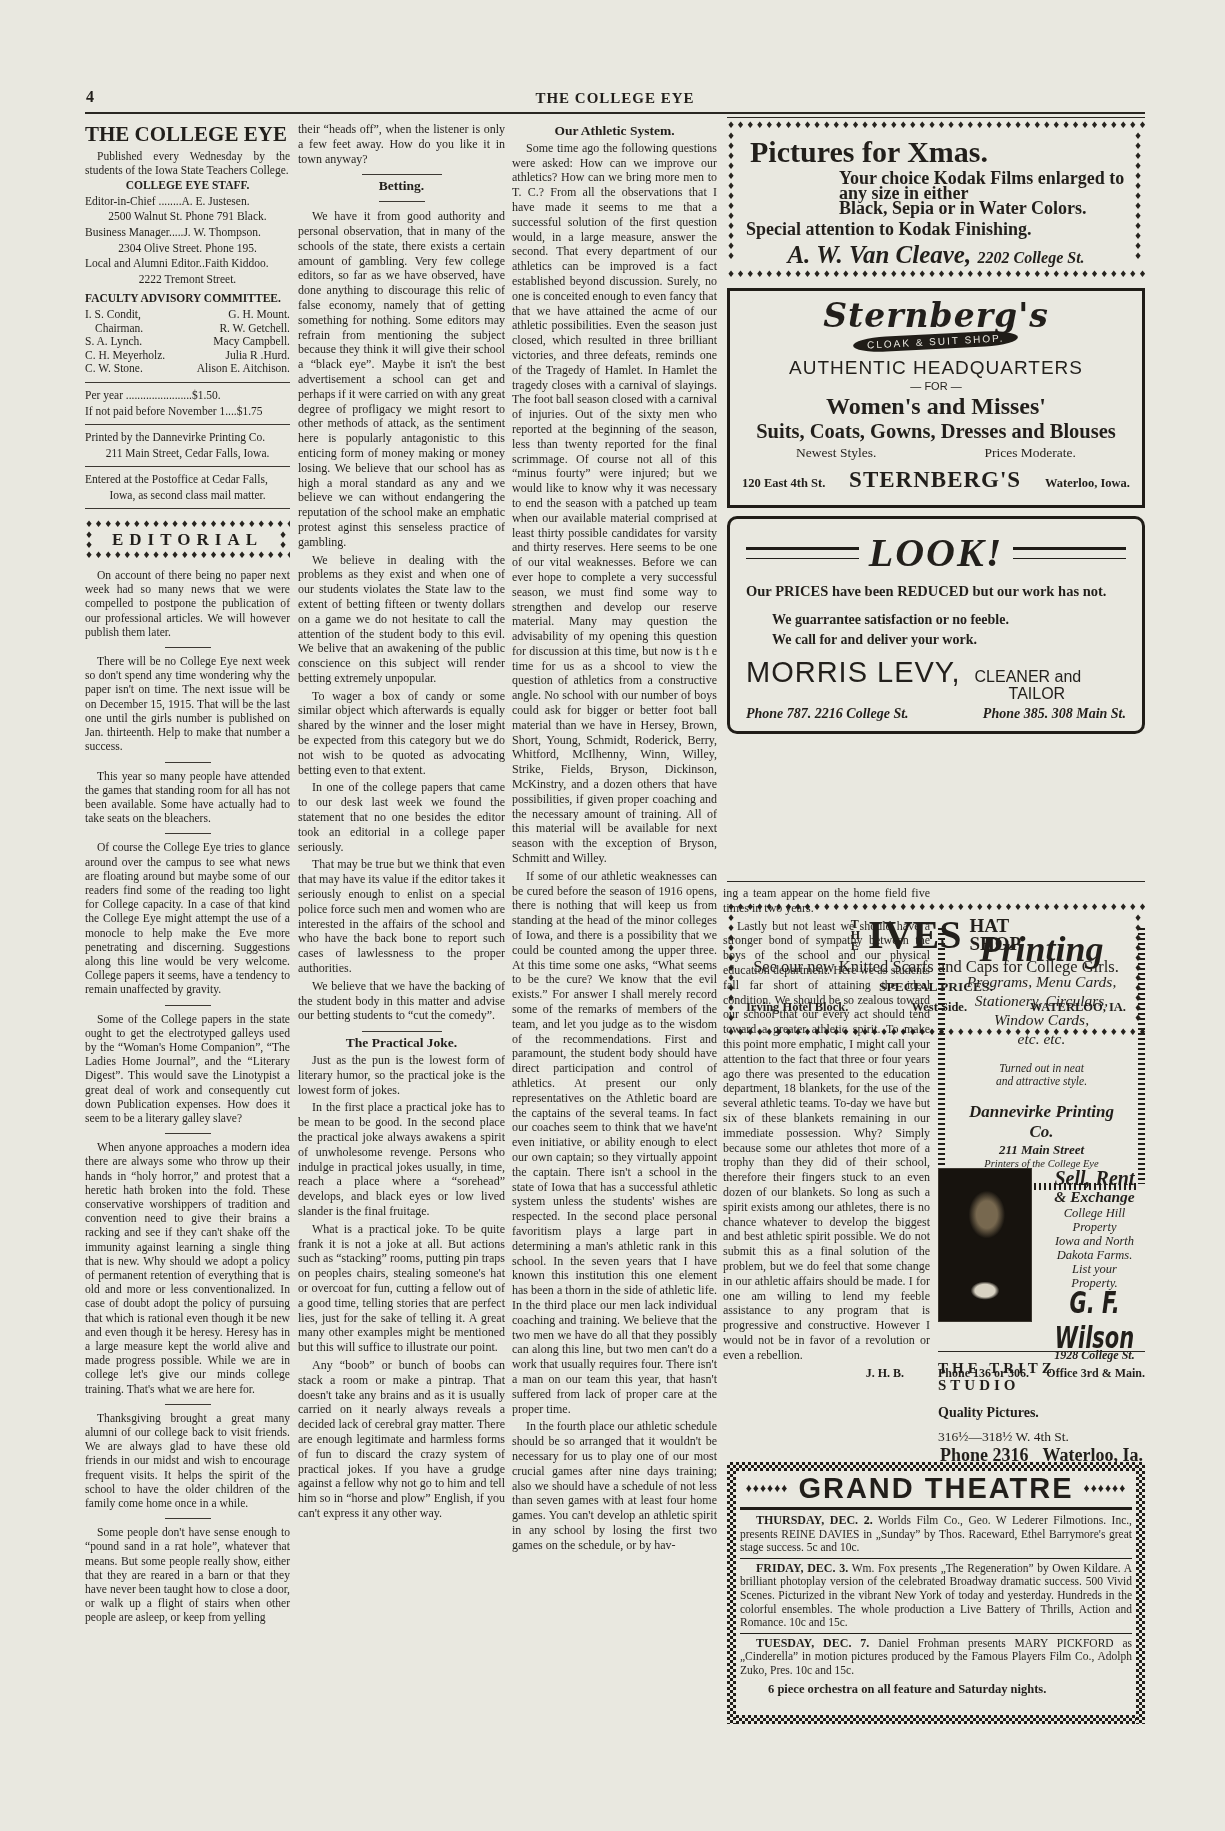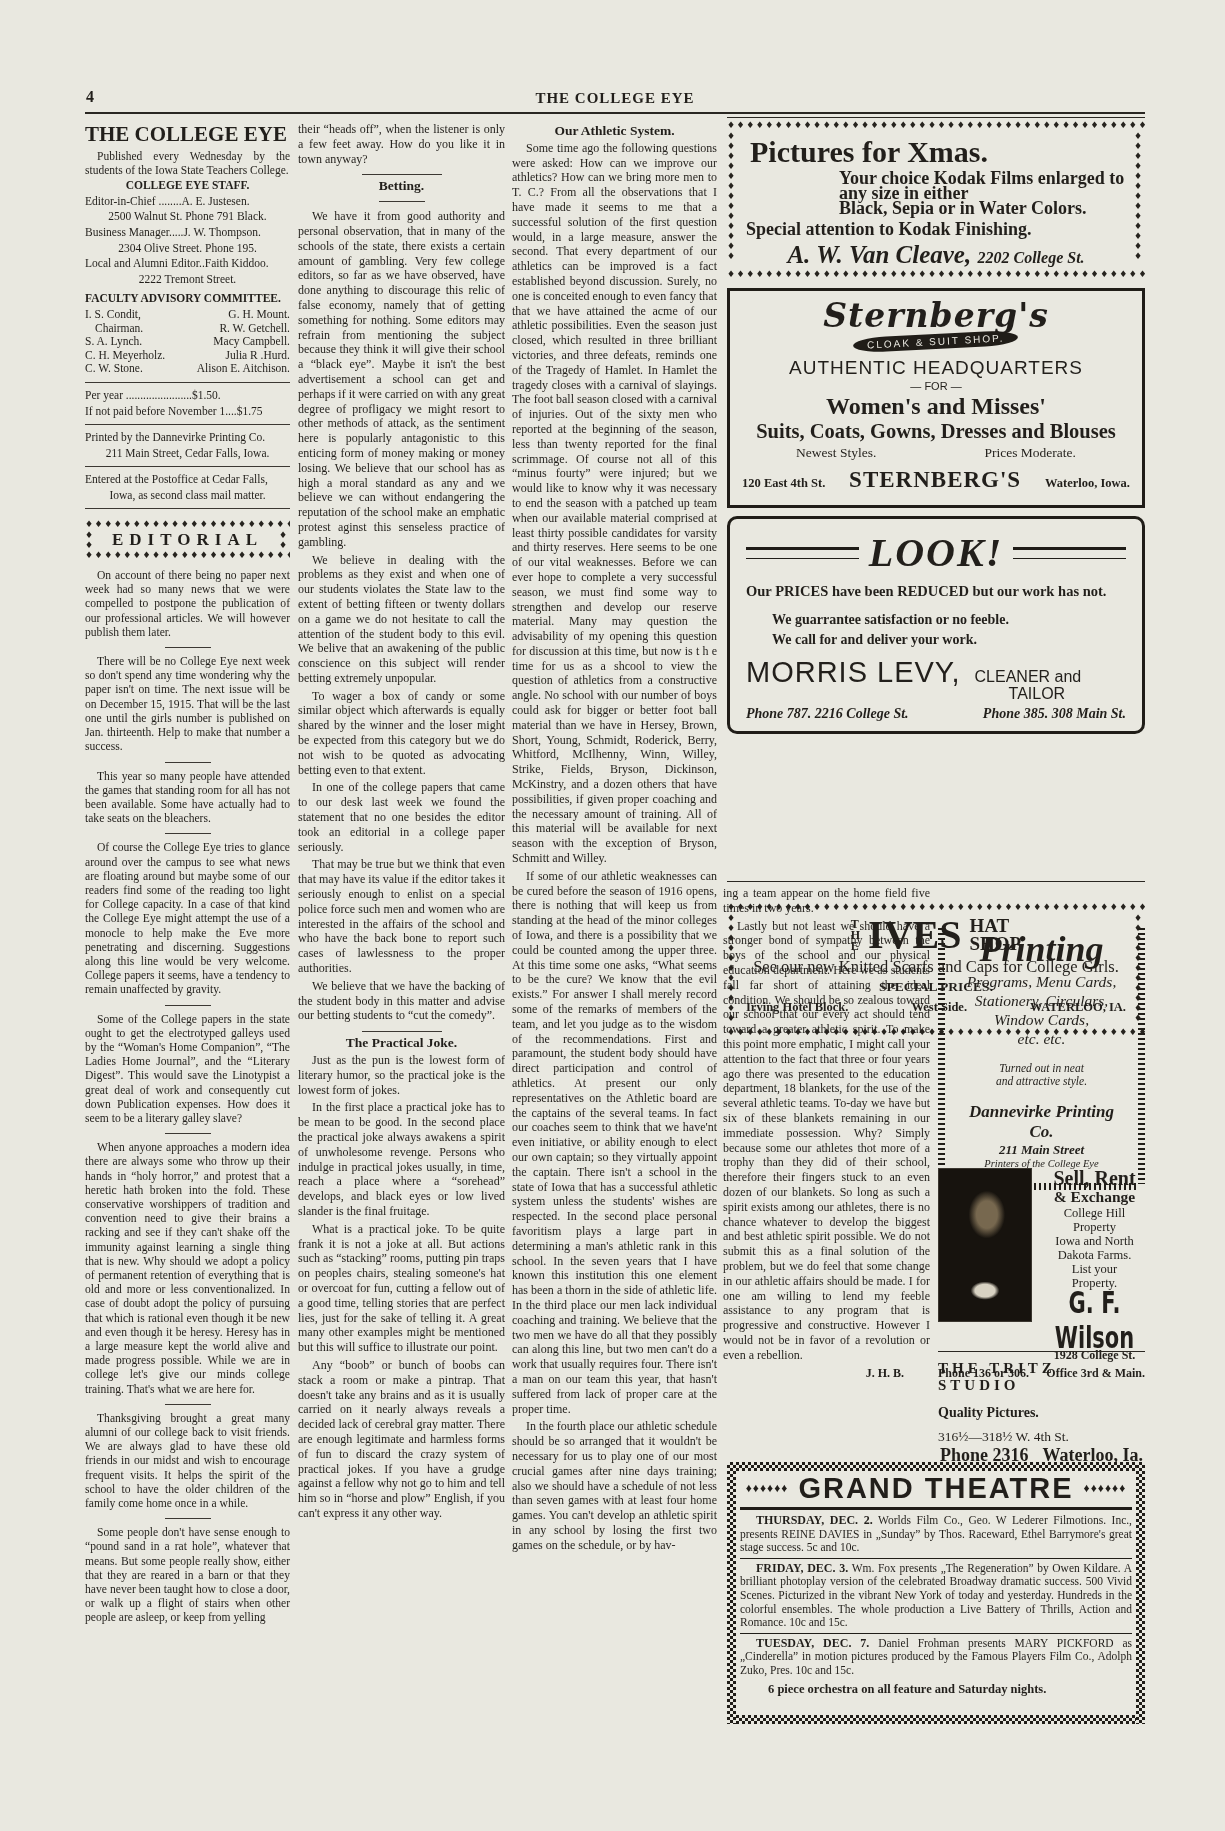--- a/index.html
+++ b/index.html
@@ -93,21 +93,21 @@
   .bars-h{position:absolute;left:6px;right:6px;height:7px;
           background:repeating-linear-gradient(90deg,#201d18 0 2px,rgba(0,0,0,0) 2px 5px);}
   .printing{padding:8px 18px;text-align:center;font-style:italic;}
   .printing-title{font-size:36px;font-weight:bold;line-height:38px;}
   .printing-items{font-size:15.5px;line-height:19px;margin-top:4px;}
   .printing-note{font-size:11.5px;line-height:13px;margin-top:14px;}
   .printing-co{font-size:17px;font-weight:bold;margin-top:14px;}
   .printing-addr{font-size:13px;font-weight:bold;}
   .printing-sub{font-size:10.5px;}
   
-  .wilson{display:flex;gap:12px;}
+  .wilson{display:flex;gap:12px;font-style:italic;}
   .portrait{width:92px;height:152px;flex:none;border:1px solid #3a362f;
      background:
        radial-gradient(ellipse 22px 14px at 50% 80%, #d8d2c2 0 45%, rgba(0,0,0,0) 65%),
        radial-gradient(ellipse 26px 34px at 52% 30%, #77684f 0 40%, rgba(0,0,0,0) 70%),
        #17130e;}
   .wilson-right{flex:1;text-align:center;}
   .wilson-sell{font-size:20px;font-weight:bold;line-height:20px;}
   .wilson-exch{font-size:15.5px;font-weight:bold;}
   .wilson-l{font-size:12.5px;line-height:14px;}
   .wilson-sig{font-family:"DejaVu Sans",sans-serif;font-weight:bold;font-size:21px;

